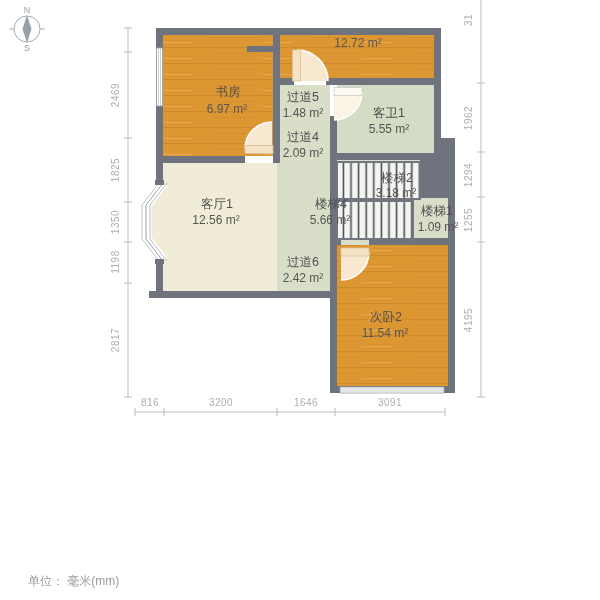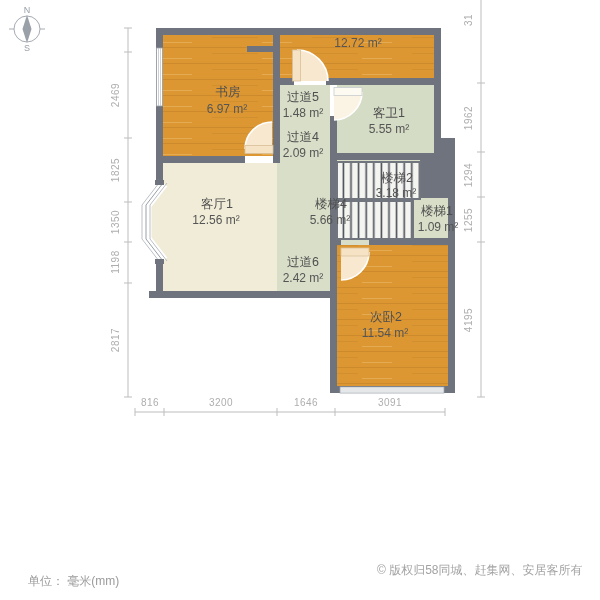--- a/index.html
+++ b/index.html
@@ -202,15 +202,14 @@
   </g>
   <g>
     <text class="dim-text" x="150" y="406" text-anchor="middle">816</text>
     <text class="dim-text" x="221" y="406" text-anchor="middle">3200</text>
     <text class="dim-text" x="306" y="406" text-anchor="middle">1646</text>
     <text class="dim-text" x="390" y="406" text-anchor="middle">3091</text>
   </g>
 </svg>
 
   <div class="footer-line" style="left:28px; top:536px;">单位： 毫米(mm)</div>
-  <div class="copyright" style="left:377px; top:562px;">© 版权归58同城、赶集网、安居客所有</div>
 
 </div>
 
 </body></html>

